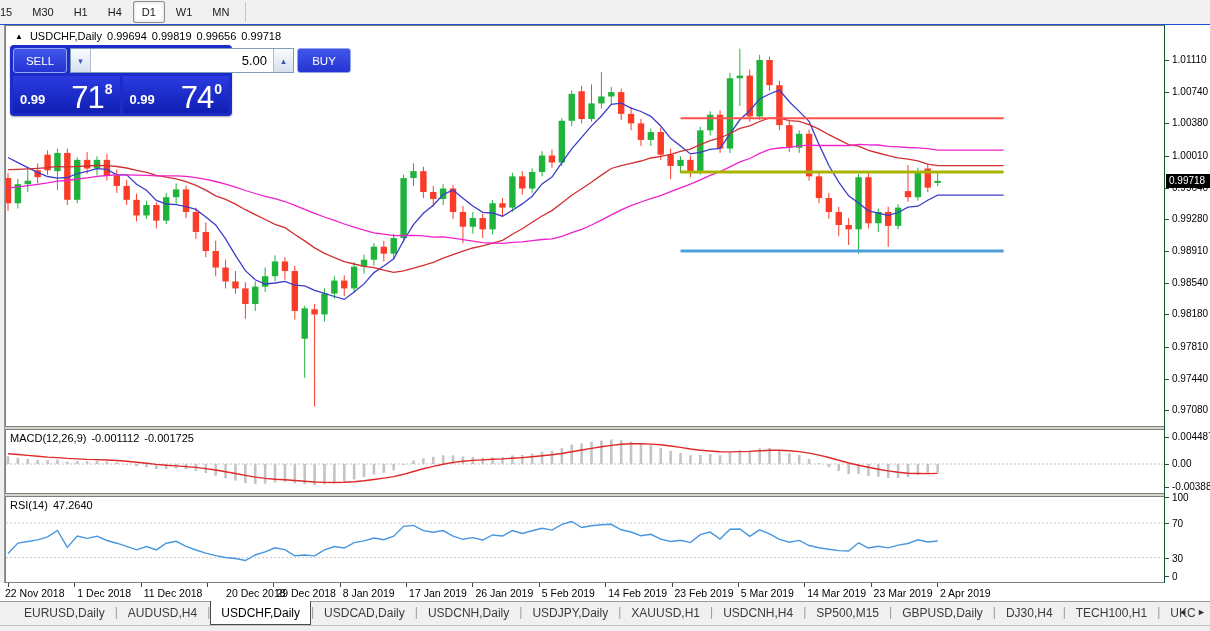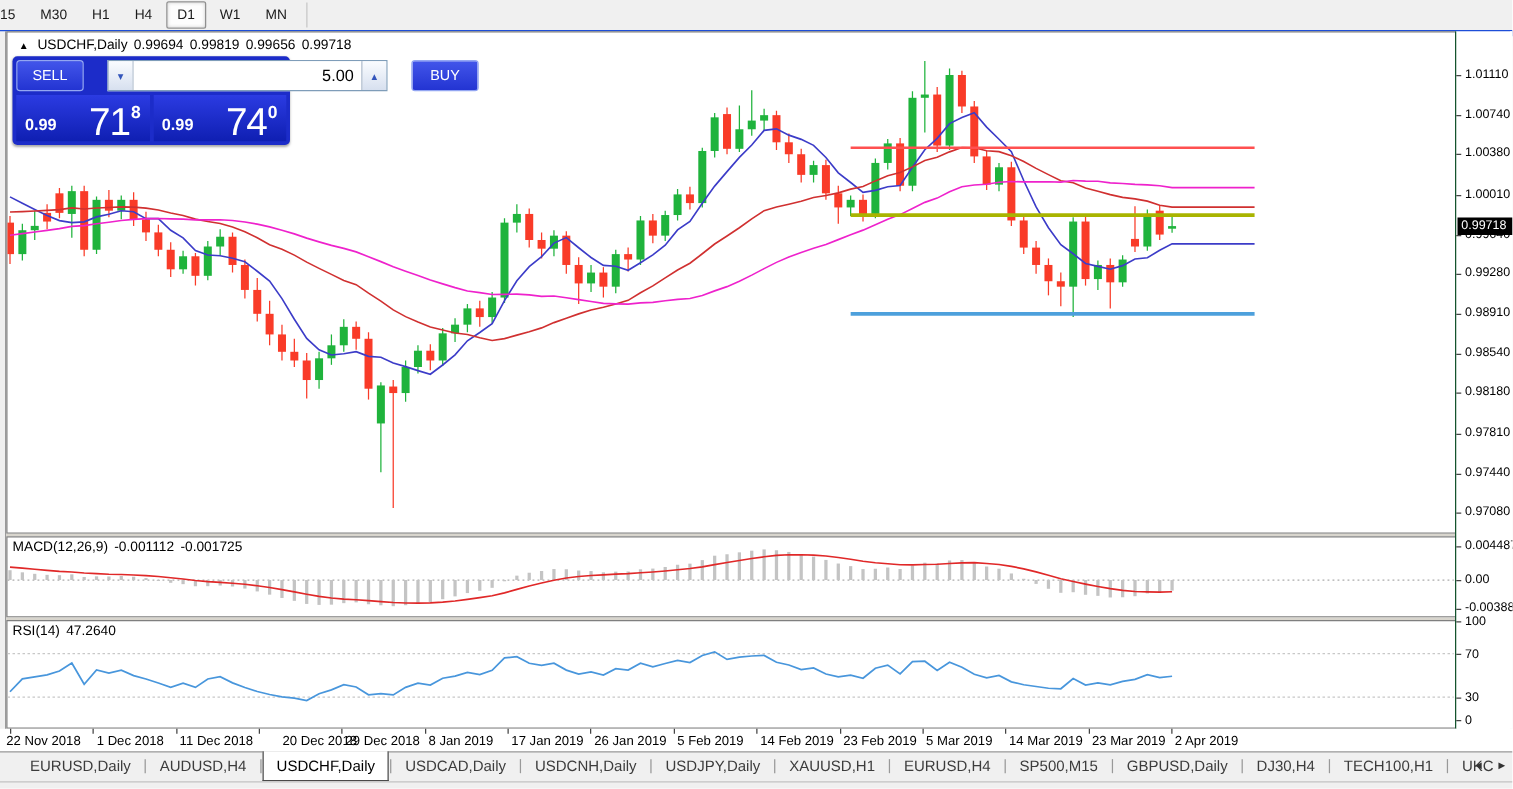--- a/index.html
+++ b/index.html
@@ -34,21 +34,21 @@
   .win-right{position:absolute;right:0;top:25px;width:2px;height:558px;background:#f0f0f0;}
   
   .symbol-line{position:absolute;left:9px;top:4px;font-size:11px;color:#000;display:flex;gap:5px;align-items:center;}
   .symbol-line .tri{font-size:8px;margin-right:2px;}
   
   .trade-panel{
     position:absolute;left:4px;top:19px;width:222px;
     background:#1c2cc9;border-radius:4px;padding:3px;box-sizing:border-box;
     box-shadow:0 1px 2px rgba(0,0,0,.35);
   }
-  .tp-row1{display:flex;gap:19px;height:25px;}
+  .tp-row1{display:flex;gap:3px;height:25px;}
   .tp-btn{
     flex:0 0 52px;background:linear-gradient(#4255ea,#2334d2);
     border:1px solid #93a6f2;border-radius:3px;color:#fff;font-size:11.5px;
     display:flex;align-items:center;justify-content:center;cursor:pointer;
   }
   .tp-spinner{flex:1;display:flex;border:1px solid #7f9db9;background:#fff;}
   .tp-spin-btn{
     width:19px;background:linear-gradient(#fafcff,#d7e0ef);
     display:flex;align-items:center;justify-content:center;
     color:#3355bb;font-size:9px;cursor:pointer;
@@ -561,21 +561,21 @@
     <div class="tab active">USDCHF,Daily</div>
     <div class="tab-sep">|</div>
     <div class="tab">USDCAD,Daily</div>
     <div class="tab-sep">|</div>
     <div class="tab">USDCNH,Daily</div>
     <div class="tab-sep">|</div>
     <div class="tab">USDJPY,Daily</div>
     <div class="tab-sep">|</div>
     <div class="tab">XAUUSD,H1</div>
     <div class="tab-sep">|</div>
-    <div class="tab">EURUSD,H4</div>
+    <div class="tab">USDCNH,H4</div>
     <div class="tab-sep">|</div>
     <div class="tab">SP500,M15</div>
     <div class="tab-sep">|</div>
     <div class="tab">GBPUSD,Daily</div>
     <div class="tab-sep">|</div>
     <div class="tab">DJ30,H4</div>
     <div class="tab-sep">|</div>
     <div class="tab">TECH100,H1</div>
     <div class="tab-sep">|</div>
     <div class="tab">UKC</div>

